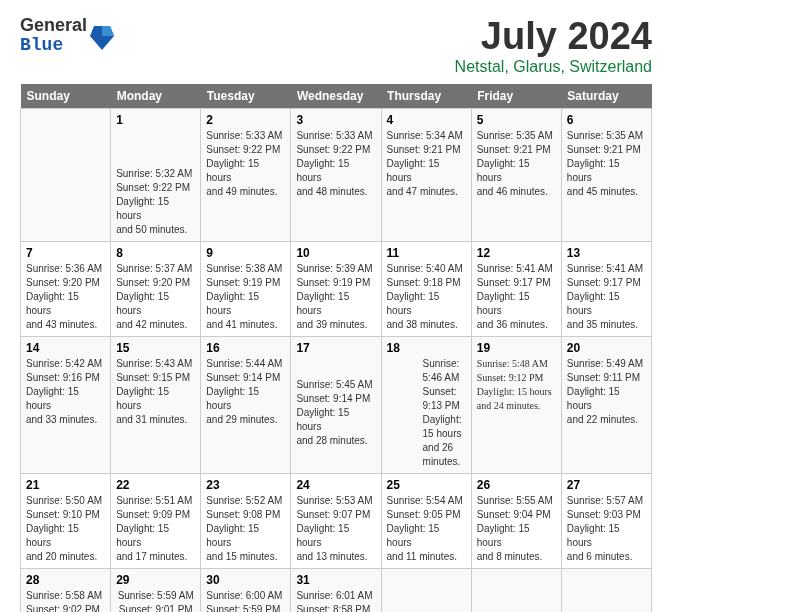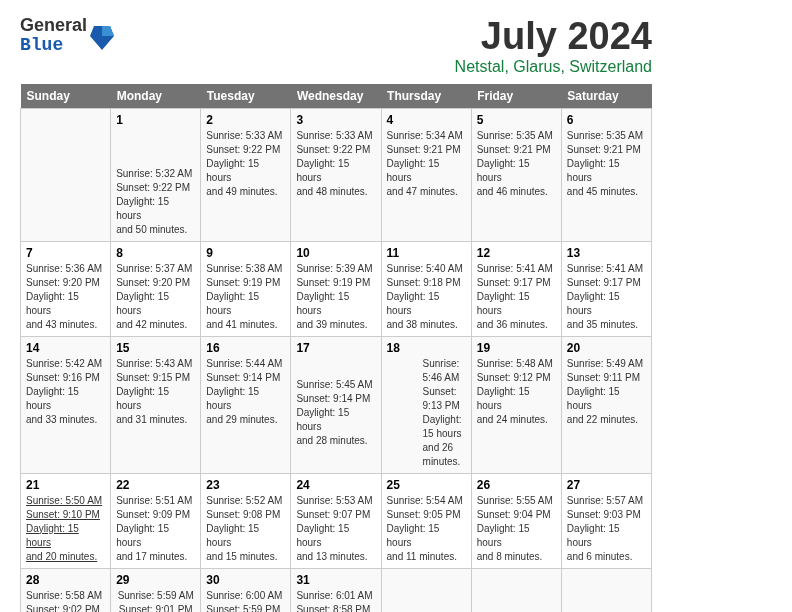--- a/index.html
+++ b/index.html
@@ -251,37 +251,37 @@
           </td>
           <td>
             <span class="day-num">18</span>
             <div class="day-info" style="white-space: pre-line; margin-left: 36px;">Sunrise: 5:46 AM
 Sunset: 9:13 PM
 Daylight: 15 hours
 and 26 minutes.</div>
           </td>
           <td>
             <span class="day-num">19</span>
-            <div class="day-info" style="white-space: pre-line;">Sunrise: 5:48 AM
+            <div class="day-info" style="white-space: pre-line; font-family: Liberation Serif, serif;">Sunrise: 5:48 AM
 Sunset: 9:12 PM
 Daylight: 15 hours
 and 24 minutes.</div>
           </td>
           <td>
             <span class="day-num">20</span>
             <div class="day-info" style="white-space: pre-line;">Sunrise: 5:49 AM
 Sunset: 9:11 PM
 Daylight: 15 hours
 and 22 minutes.</div>
           </td>
         </tr>
         <tr>
           <td>
             <span class="day-num">21</span>
-            <div class="day-info" style="white-space: pre-line; text-decoration: underline;">Sunrise: 5:50 AM
+            <div class="day-info" style="white-space: pre-line;">Sunrise: 5:50 AM
 Sunset: 9:10 PM
 Daylight: 15 hours
 and 20 minutes.</div>
           </td>
           <td>
             <span class="day-num">22</span>
             <div class="day-info" style="white-space: pre-line;">Sunrise: 5:51 AM
 Sunset: 9:09 PM
 Daylight: 15 hours
 and 17 minutes.</div>

